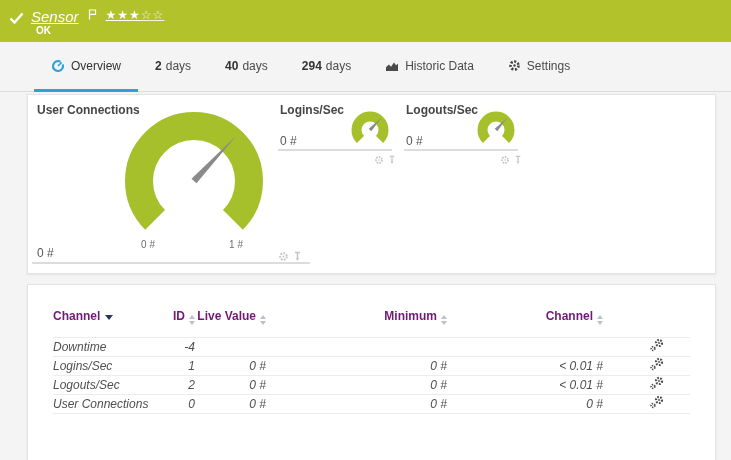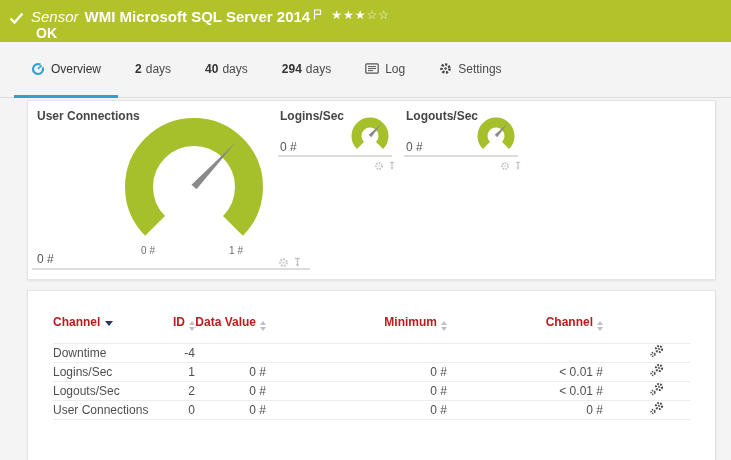--- a/index.html
+++ b/index.html
@@ -2,30 +2,30 @@
 <html><head>
 <meta charset="utf-8">
 <style>
   * { margin:0; padding:0; box-sizing:border-box; }
   html,body { width:731px; height:460px; overflow:hidden; background:#f4f4f4;
     font-family:"Liberation Sans", sans-serif; }
 
   
   .topbar { height:42px; background:#b2c22b; display:flex; align-items:flex-start; padding:8px 10px 0 9px; }
   .topbar .check { margin:3px 7px 0 0; flex:0 0 auto; }
-  .head-line1 { display:flex; align-items:flex-start; color:#fff; line-height:17px; }
+  .head-line1 { display:flex; align-items:flex-start; color:#fff; line-height:17px;text-decoration:underline; }
   .kind { font-style:italic; font-size:15px; margin-right:6px; }
   .sensor-title { font-size:15px; font-weight:bold; }
   .flag { margin:-2px 0 0 3px; }
   .stars { margin:-1px 0 0 9px; font-size:12px; color:#fff; letter-spacing:1px; cursor:pointer; }
   .stars .empty { opacity:.85; }
-  .head-line2 { color:#fff; font-size:14px; font-weight:bold; margin:0 0 0 5px; }
+  .head-line2 { color:#fff; font-size:10px; font-weight:bold; margin:0 0 0 5px; }
 
   
-  .tabs { height:56px; display:flex; align-items:stretch; padding-left:14px; border-bottom:1px solid #dcdcdc; }
+  .tabs { height:50px; display:flex; align-items:stretch; padding-left:34px; border-bottom:1px solid #dcdcdc; }
   .tab { display:flex; align-items:center; padding:0 17px; font-size:12px; color:#4a4a4a; cursor:pointer;
     border-bottom:3px solid transparent; margin-bottom:-1px; white-space:nowrap; }
   .tab .ticn { margin-right:6px; display:inline-flex; }
   .tab.active { border-bottom-color:#2da0d8; color:#333; }
   .tab .num { font-weight:bold; color:#333; margin-right:4px; }
 
   
   .panel { background:#fff; border:1px solid #e3e3e3; box-shadow:0 1px 2px rgba(0,0,0,.07); }
   .panel-gauges { position:relative; margin:2px 15px 0 27px; height:180px; }
   .panel-table  { margin:10px 15px 0 27px; height:220px; padding:20px 25px 0 25px; }
@@ -44,23 +44,23 @@
   .sm-block { position:absolute; top:6px; width:118px; height:64px; }
   .sm-block.b1 { left:250px; } .sm-block.b2 { left:376px; }
   .sm-title { position:absolute; left:2px; top:2px; font-size:12px; font-weight:bold; color:#464646; }
   .sm-value { position:absolute; left:2px; top:33px; font-size:12px; color:#555; }
   .sm-gauge-svg { position:absolute; right:3px; top:4px; }
   .sm-line { left:0; top:48px; width:114px; }
   .sm-icons { right:0; top:50px; }
 
   
   table { width:100%; border-collapse:collapse; font-size:12px; table-layout:fixed; }
-  th { color:#b91c1c; font-weight:bold; text-align:right; vertical-align:top; padding:4px 0 12px; cursor:pointer; }
+  th { color:#701a75; font-weight:bold; text-align:right; vertical-align:top; padding:4px 0 12px; cursor:pointer; }
   th.c-channel { text-align:left; }
-  td { padding:0 0; border-top:1px solid #ececec; color:#4f4f4f; text-align:right; }
+  td { padding:0 0; border-top:1px solid #ececec; color:#4f4f4f; text-align:right;font-style:italic; }
   tr.last td { border-bottom:1px solid #ececec; }
   td.c-channel { text-align:left; }
   td.c-icons, th.c-icons { text-align:left; padding-left:46px; }
   .col-channel { width:100px; } .col-id { width:42px; } .col-last { width:71px; }
   .col-min { width:181px; } .col-max { width:156px; }
 
   .tri-down-solid { display:inline-block; width:0; height:0; margin-left:5px;
     border-left:4px solid transparent; border-right:4px solid transparent; border-top:5px solid #2b3560; }
   .sort-pair { display:inline-flex; flex-direction:column; gap:2px; margin-left:4px; vertical-align:1px; }
   .sort-pair i { display:block; width:0; height:0; border-left:3px solid transparent; border-right:3px solid transparent; }
@@ -73,21 +73,20 @@
 
 <header class="topbar">
   <span class="check">
     <svg width="15" height="13" viewBox="0 0 15 13">
         <path d="M1.5 6.5 L5.5 10.5 L13.5 1.5" fill="none" stroke="#fff" stroke-width="2.4"></path>
       </svg>
   </span>
   <div>
     <div class="head-line1">
       <span class="kind">Sensor</span>
-      <span class="sensor-title">WMI Microsoft SQL Server 2014</span>
       <span class="flag">
         <svg width="9" height="11" viewBox="0 0 9 11">
             <path d="M1.5 10.5 V1 H7.5 V5.4 H1.5" fill="none" stroke="#fff" stroke-width="1.2"></path>
           </svg>
       </span>
       <span class="stars"><span class="filled">★★★</span><span class="empty">☆☆</span></span>
     </div>
     <div class="head-line2">OK</div>
   </div>
 </header>
@@ -109,26 +108,25 @@
   <div class="tab">
     <span class="num">40</span>
     <span>days</span>
   </div>
   <div class="tab">
     <span class="num">294</span>
     <span>days</span>
   </div>
   <div class="tab">
     <span class="ticn">
-      <svg width="14" height="11" viewBox="0 0 14 11">
-          <rect x="0.8" y="0.8" width="12.4" height="9.4" rx="1" fill="none" stroke="#555" stroke-width="1.2"></rect>
-          <path d="M3 3.6 H11 M3 5.6 H11 M3 7.6 H8" stroke="#555" stroke-width="1"></path>
-        </svg>
-    </span>
-    <span>Log</span>
+      <svg width="14" height="12" viewBox="0 0 14 12">
+          <path d="M1 11 V7.2 L3.8 4.4 6 6.8 9 2.4 11 5.2 13 3.8 V11 Z" fill="#4a4a4a"></path>
+        </svg>
+    </span>
+    <span>Historic Data</span>
   </div>
   <div class="tab">
     <span class="ticn">
       <svg width="13" height="13" viewBox="0 0 13 13">
           <circle cx="6.5" cy="6.5" r="4" fill="none" stroke="#444" stroke-width="2.6" stroke-dasharray="2.1 1.5"></circle>
           <circle cx="6.5" cy="6.5" r="1.2" fill="#444"></circle>
         </svg>
     </span>
     <span>Settings</span>
   </div>
@@ -228,21 +226,21 @@
         <th class="c-channel">
           <span>Channel</span><span class="tri-down-solid"></span>
         </th>
         <th>
           <span>ID</span><span class="sort-pair">
               <i class="up"></i>
               <i class="dn"></i>
             </span>
         </th>
         <th>
-          <span>Data Value</span><span class="sort-pair">
+          <span>Live Value</span><span class="sort-pair">
               <i class="up"></i>
               <i class="dn"></i>
             </span>
         </th>
         <th>
           <span>Minimum</span><span class="sort-pair">
               <i class="up"></i>
               <i class="dn"></i>
             </span>
         </th>

